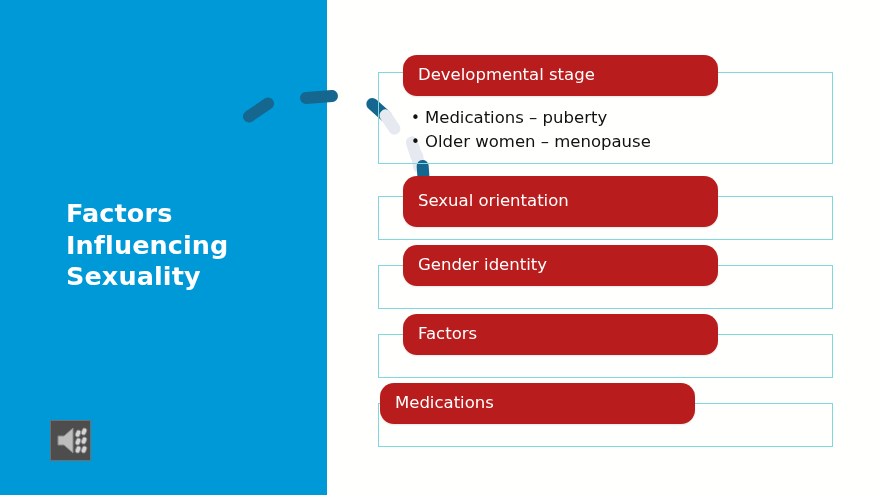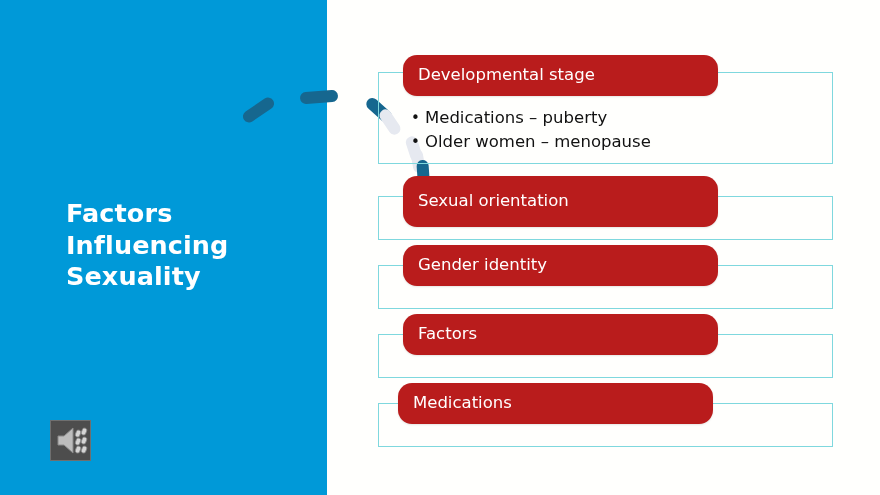--- a/index.html
+++ b/index.html
@@ -139,17 +139,17 @@
       <div class="header" style="left:403px;top:245px;width:315px;height:41px;">Gender identity</div>
     </div>
 
     <div class="row">
       <div class="outline" style="left:378px;top:334px;width:455px;height:44px;"></div>
       <div class="header" style="left:403px;top:314px;width:315px;height:41px;">Factors</div>
     </div>
 
     <div class="row">
       <div class="outline" style="left:378px;top:403px;width:455px;height:44px;"></div>
-      <div class="header" style="left:398px;top:383px;width:315px;height:41px;">Medications</div>
+      <div class="header" style="left:380px;top:383px;width:315px;height:41px;">Medications</div>
     </div>
 
   </div>
 </div>
 
 </body></html>

